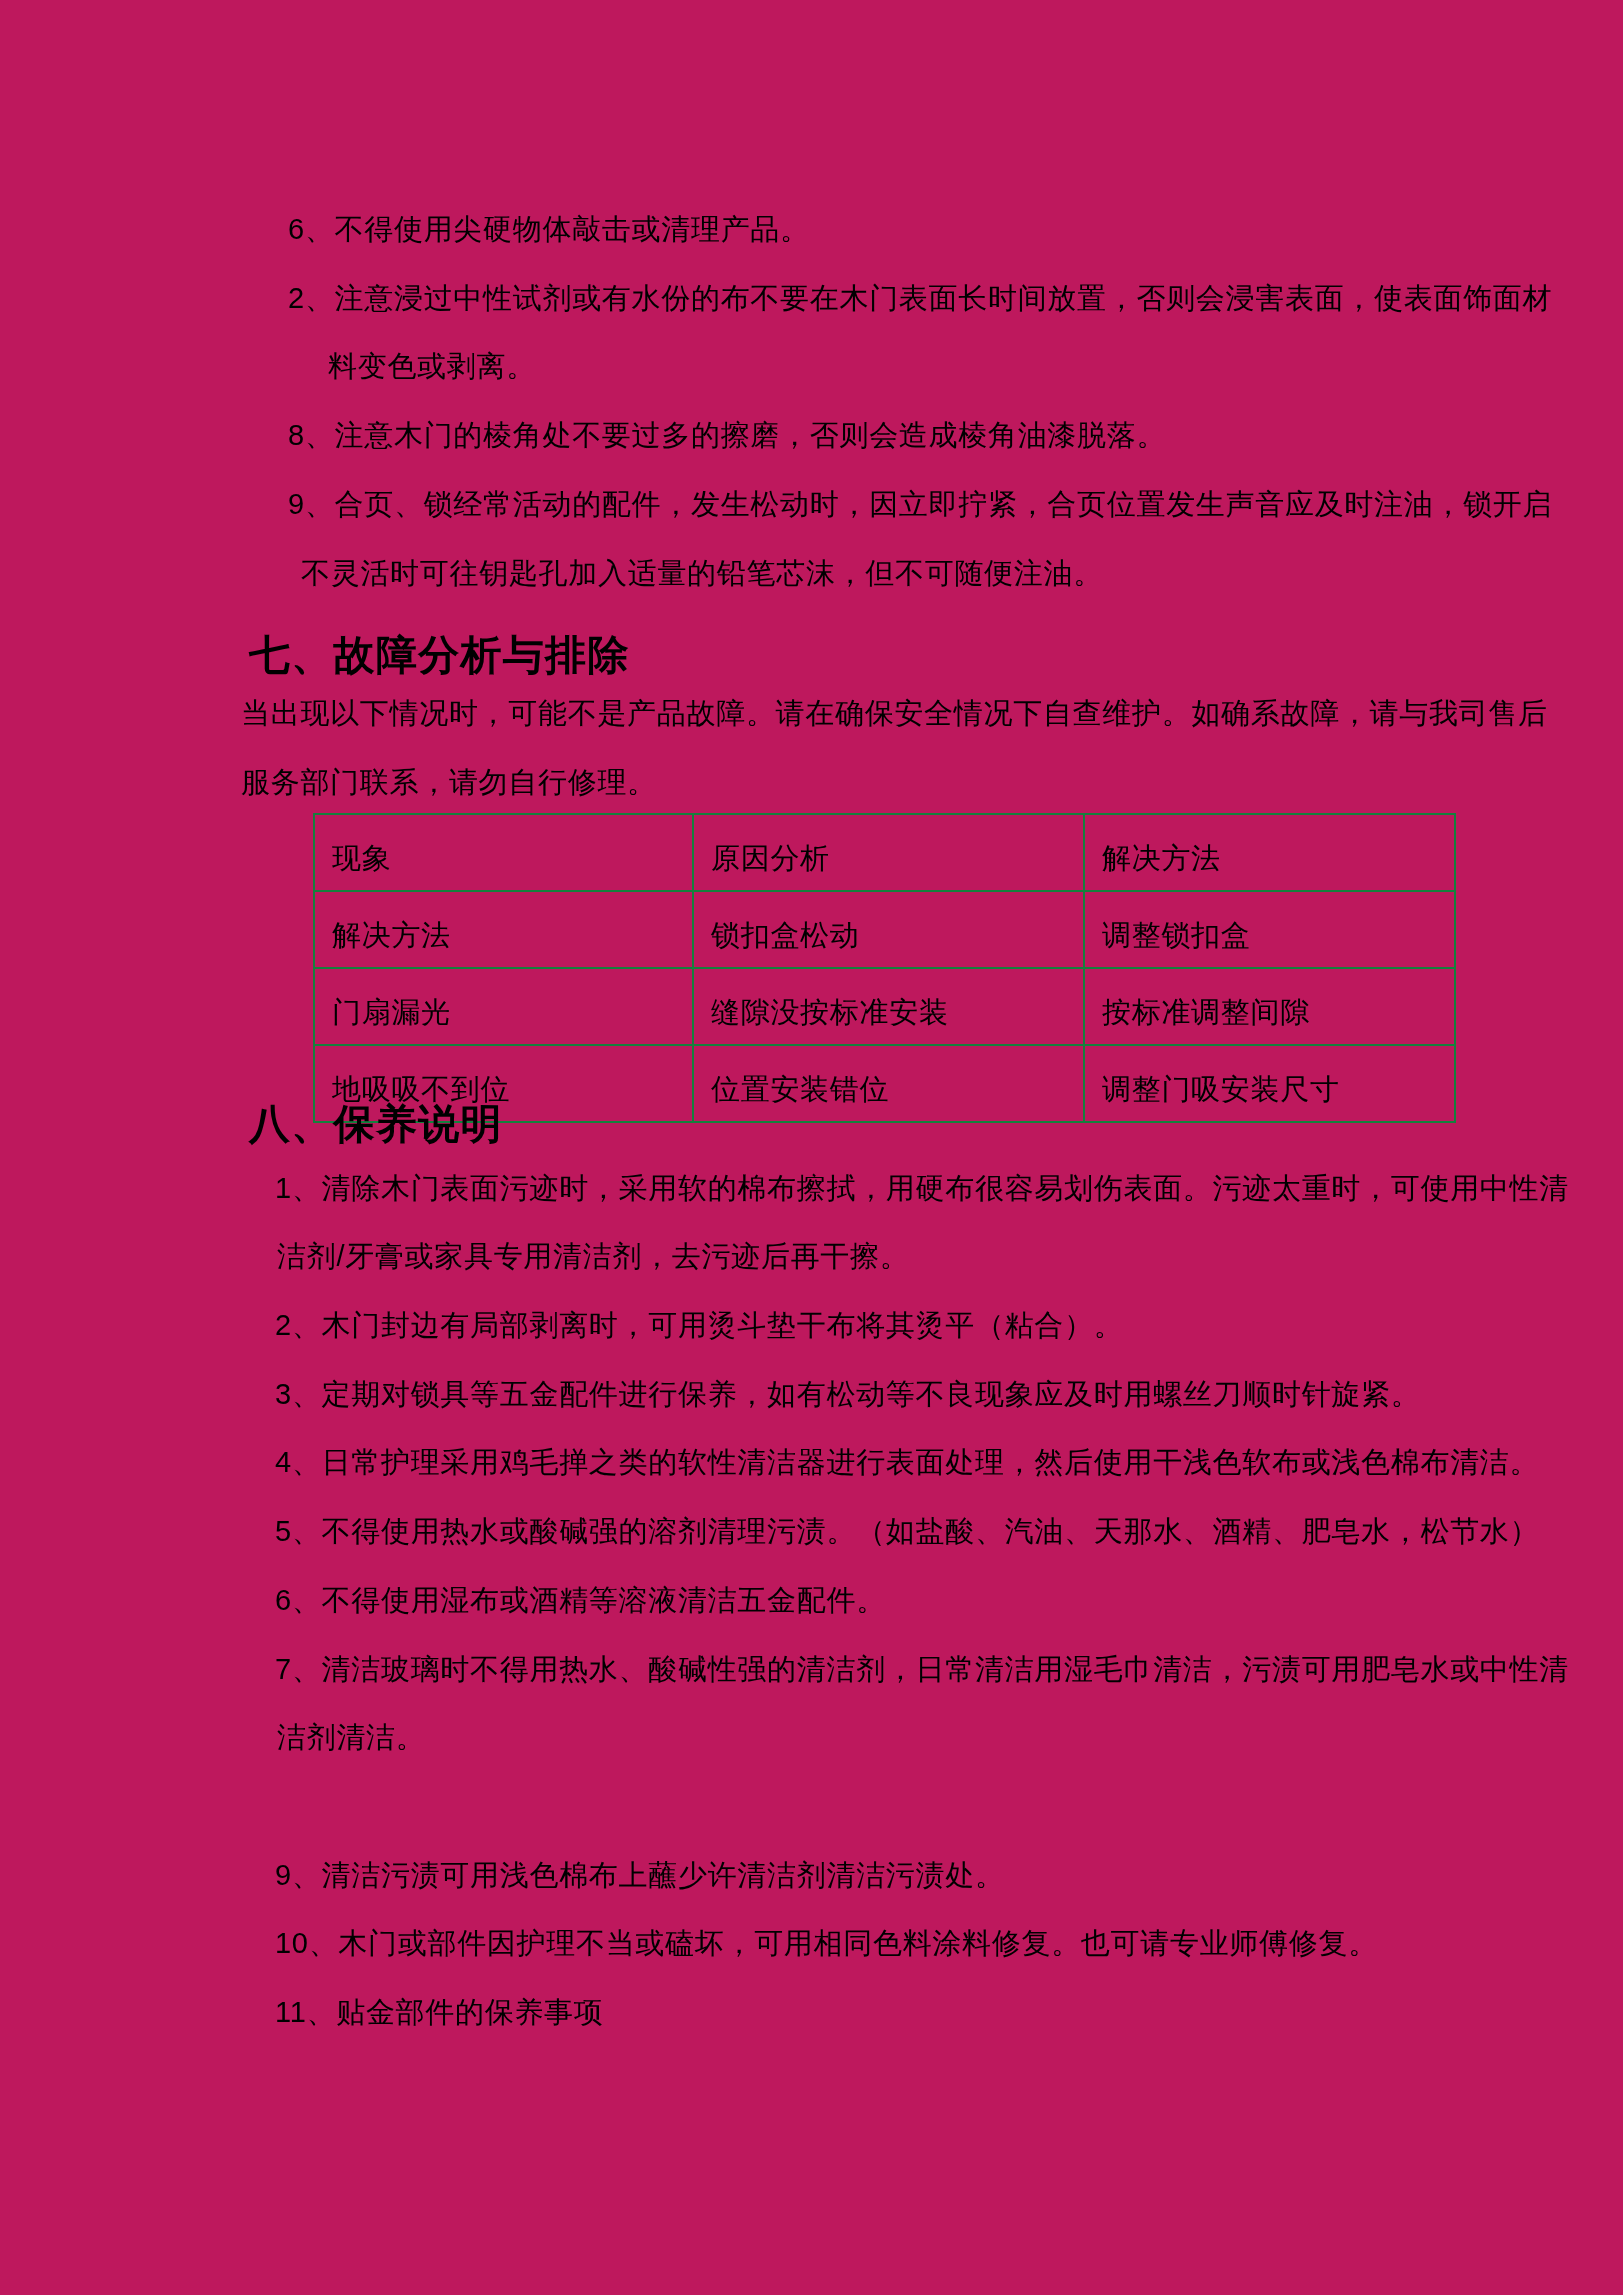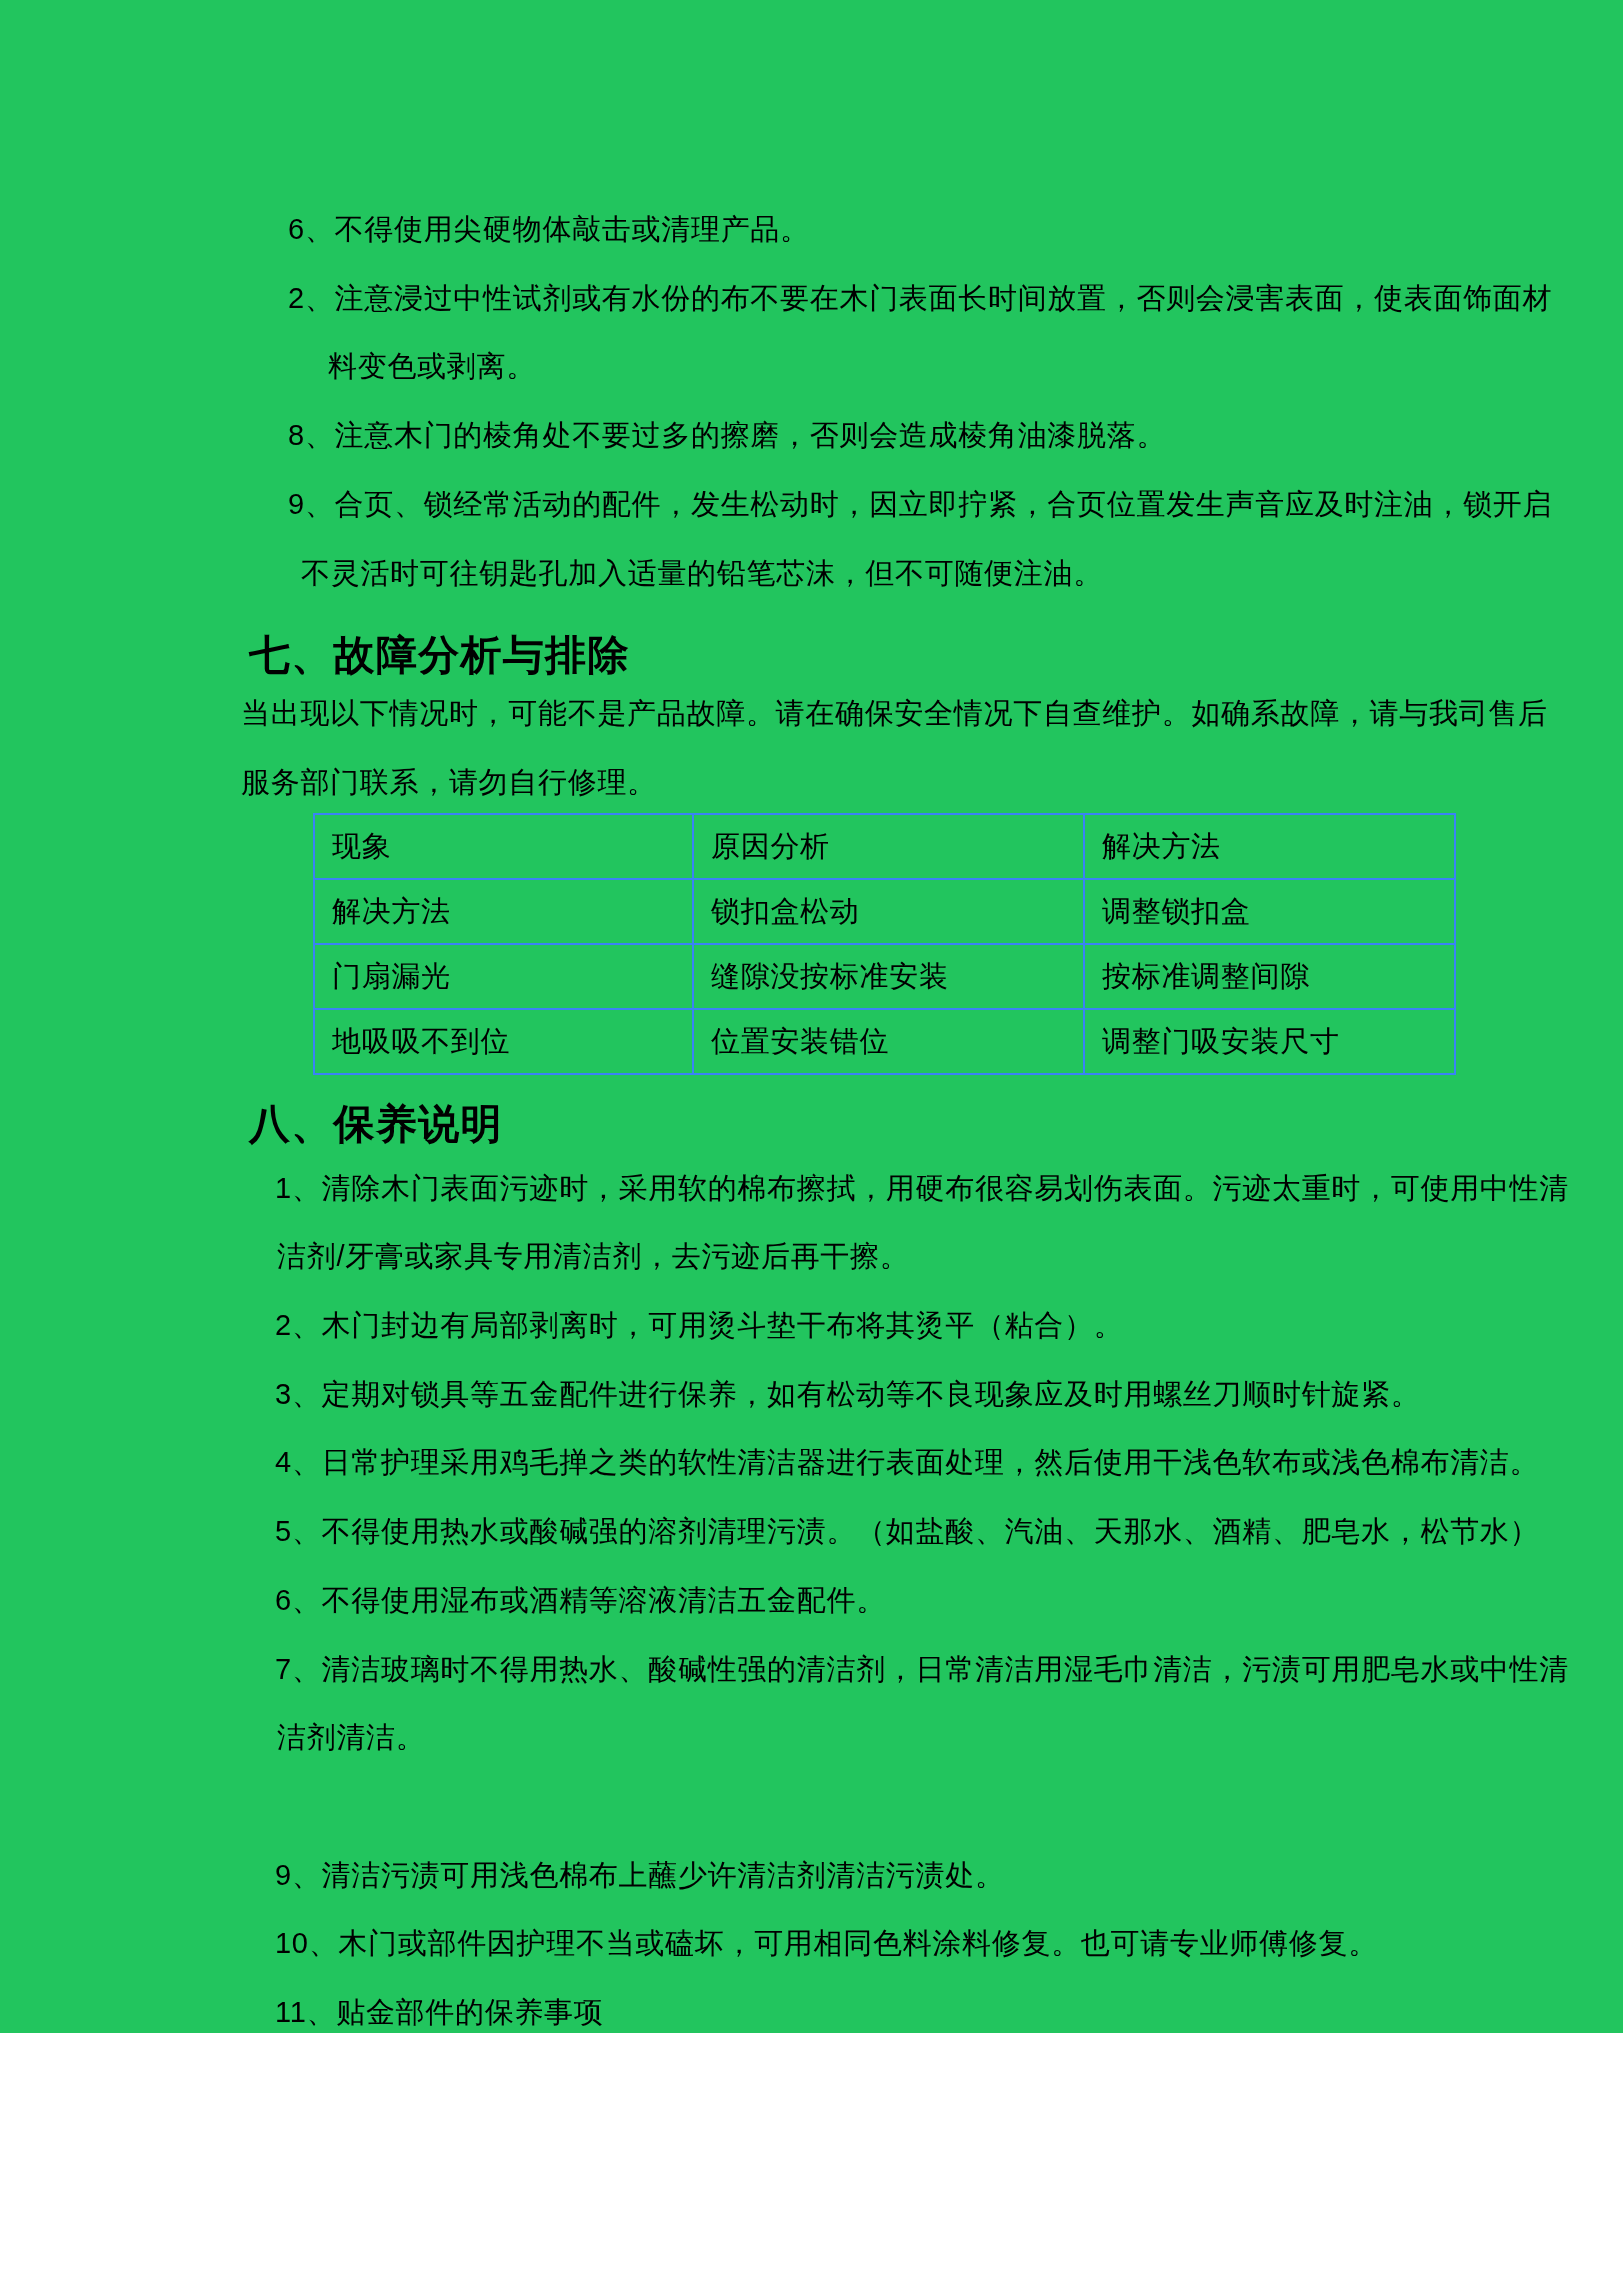--- a/index.html
+++ b/index.html
@@ -3,22 +3,22 @@
 <meta charset="utf-8">
 <style>
   html, body {
     margin: 0;
     padding: 0;
     background: #ffffff;
   }
   .page {
     position: relative;
     width: 1623px;
-    height: 2033px;
-    background: #22c55e;
+    height: 2295px;
+    background: #be185d;
     overflow: hidden;
     font-family: "Liberation Sans", "DejaVu Sans", sans-serif;
     color: #000000;
   }
   .line {
     position: absolute;
     font-size: 29px;
     line-height: 69px;
     height: 69px;
     white-space: nowrap;
@@ -43,24 +43,24 @@
     letter-spacing: 1.3px;
   }
   .trouble-table {
     position: absolute;
     top: 813px;
     left: 313px;
     border-collapse: collapse;
     table-layout: fixed;
   }
   .trouble-table td {
-    border: 2px solid #3b82f6;
+    border: 2px solid #15803d;
     height: 63px;
     font-size: 29px;
-    padding: 0 0 0 17px;
+    padding: 12px 0 0 17px;
     vertical-align: middle;
     letter-spacing: 0.7px;
     white-space: nowrap;
     overflow: hidden;
   }
   .col-1 { width: 379px; }
   .col-2 { width: 391px; }
   .col-3 { width: 371px; }
 </style>
 </head>

